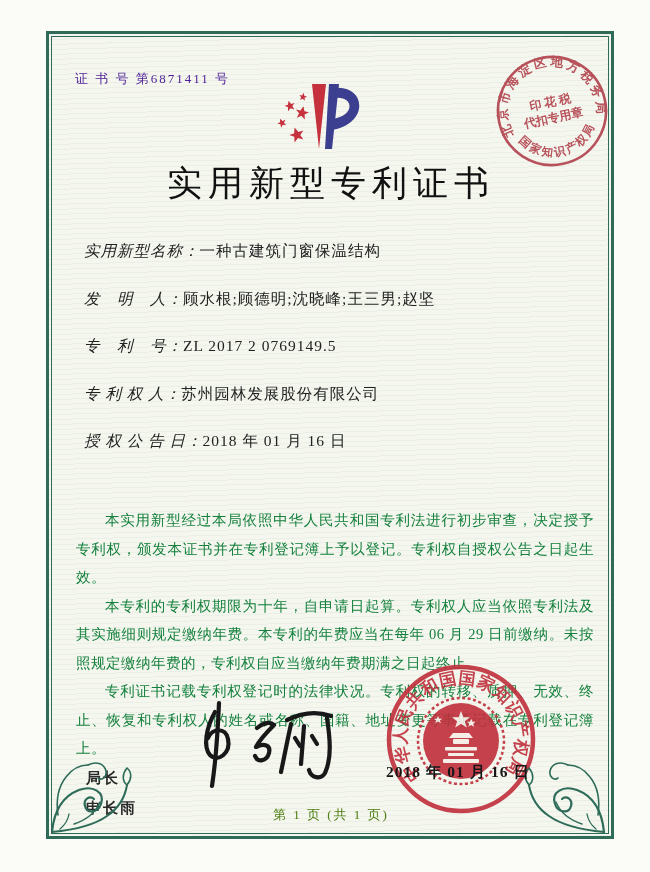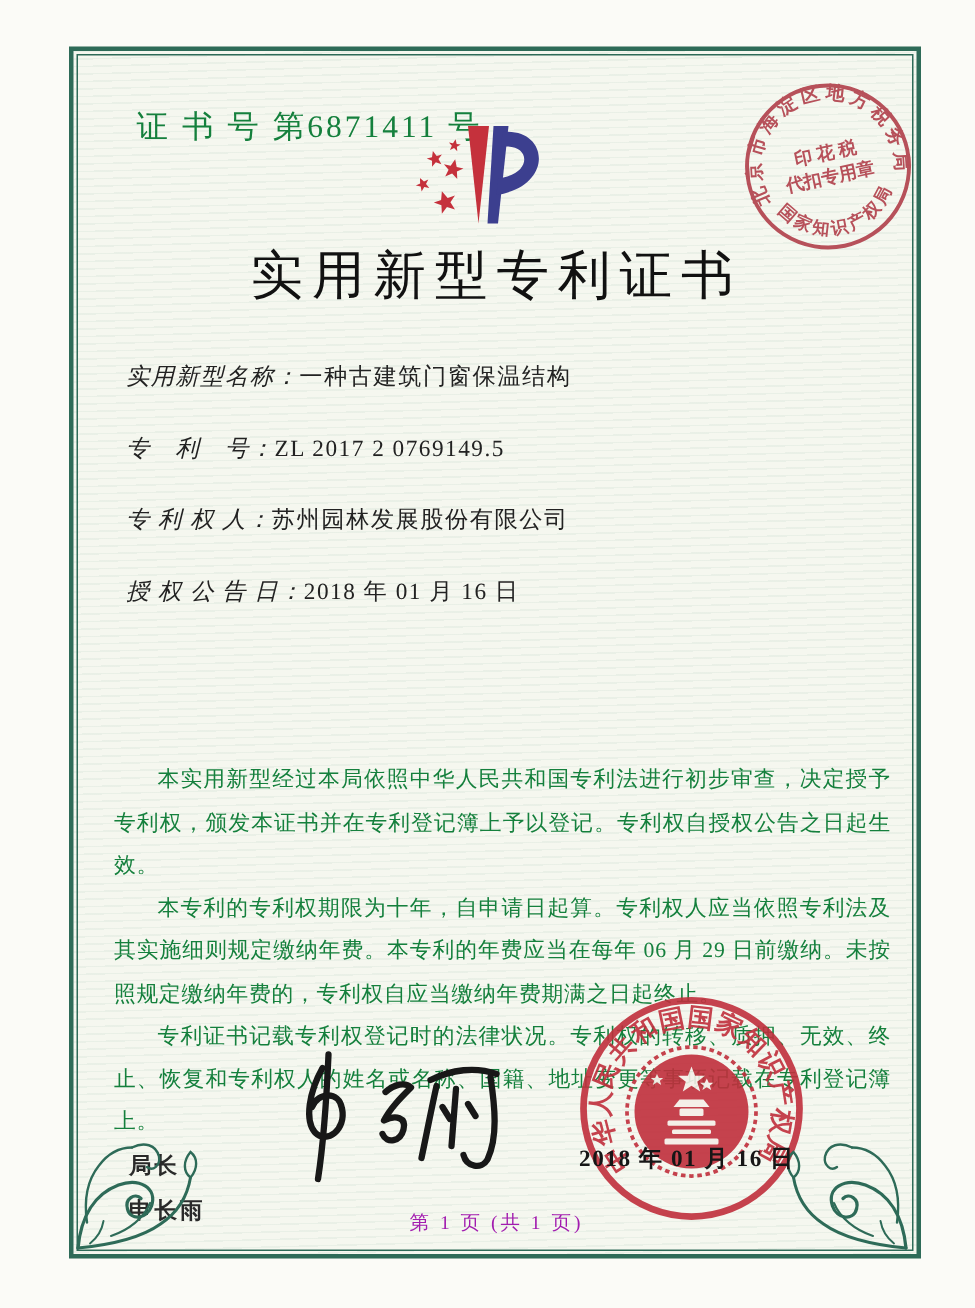--- a/index.html
+++ b/index.html
@@ -22,22 +22,22 @@
         rgba(130,175,155,0.10) 0px, rgba(130,175,155,0.10) 1px,
         rgba(255,255,255,0) 1px, rgba(255,255,255,0) 5px),
       #f5f7ef;
   }
   .frame-inner{
     position:absolute;inset:2px;
     border:1px solid #2e6b58;
   }
   .abs{position:absolute;}
   .cert-number{
-    left:91px;top:70px;
-    font-size:21px;letter-spacing:2px;color:#15803d;
+    left:75px;top:70px;
+    font-size:13px;letter-spacing:2px;color:#4c1d95;
   }
   .logo{left:268px;top:82px;}
   .title{
     left:46px;width:570px;top:160px;text-align:center;
     font-size:35px;font-weight:normal;letter-spacing:6px;color:#111;
   }
   .fields{left:84px;top:241px;width:480px;}
   .field-row{height:47.5px;font-size:15.5px;color:#222;white-space:nowrap;}
   .field-row .lab{letter-spacing:1px;font-style:italic;}
   .field-row .val{letter-spacing:1px;}
@@ -56,21 +56,21 @@
   }
   .signature{left:183px;top:698px;}
   .seal{left:383px;top:661px;}
   .seal-date{
     left:386px;top:762px;z-index:5;
     font-size:15.5px;font-weight:bold;color:#161616;letter-spacing:1px;
     white-space:nowrap;
   }
   .footer{
     left:46px;width:570px;top:806px;text-align:center;
-    font-size:13px;letter-spacing:2px;color:#a21caf;
+    font-size:13px;letter-spacing:2px;color:#4d7c0f;
   }
   .tax-stamp{left:494px;top:53px;transform:rotate(-12deg);opacity:0.92;}
   .flourish-left{left:47px;top:745px;}
   .flourish-right{left:517px;top:745px;transform:scaleX(-1);}
   svg{display:block;}
 </style>
 </head>
 <body>
 
 <div class="paper">
@@ -111,20 +111,23 @@
       <text x="58" y="53" text-anchor="middle" font-size="12" font-weight="bold" fill="#b2434e">印 花 税</text>
       <text x="58" y="69" text-anchor="middle" font-size="12" font-weight="bold" fill="#b2434e">代扣专用章</text>
     </svg>
   </div>
 
   <div class="abs title">实用新型专利证书</div>
 
   <div class="abs fields">
     <div class="field-row">
       <span class="lab">实用新型名称：</span><span class="val">一种古建筑门窗保温结构</span>
+    </div>
+    <div class="field-row">
+      <span class="lab">发　明　人：</span><span class="val">顾水根;顾德明;沈晓峰;王三男;赵坚</span>
     </div>
     <div class="field-row">
       <span class="lab">专　利　号：</span><span class="val">ZL 2017 2 0769149.5</span>
     </div>
     <div class="field-row">
       <span class="lab">专 利 权 人：</span><span class="val">苏州园林发展股份有限公司</span>
     </div>
     <div class="field-row">
       <span class="lab">授 权 公 告 日：</span><span class="val">2018 年 01 月 16 日</span>
     </div>

